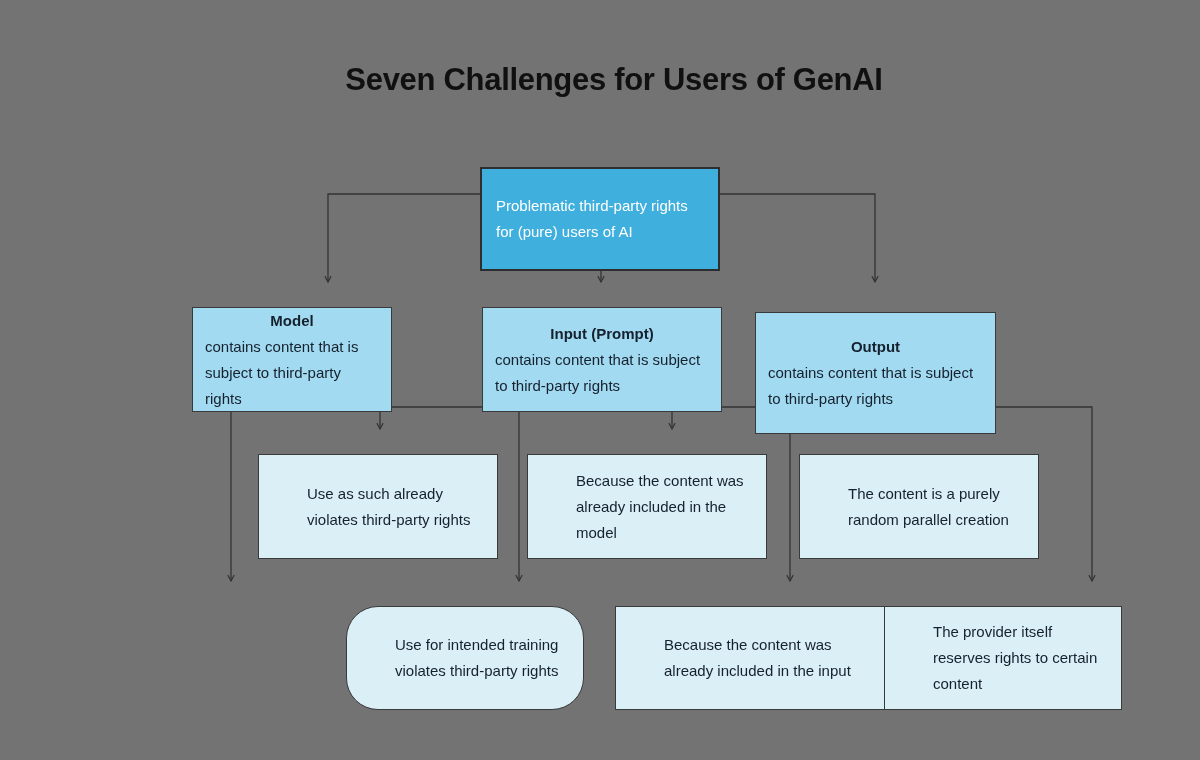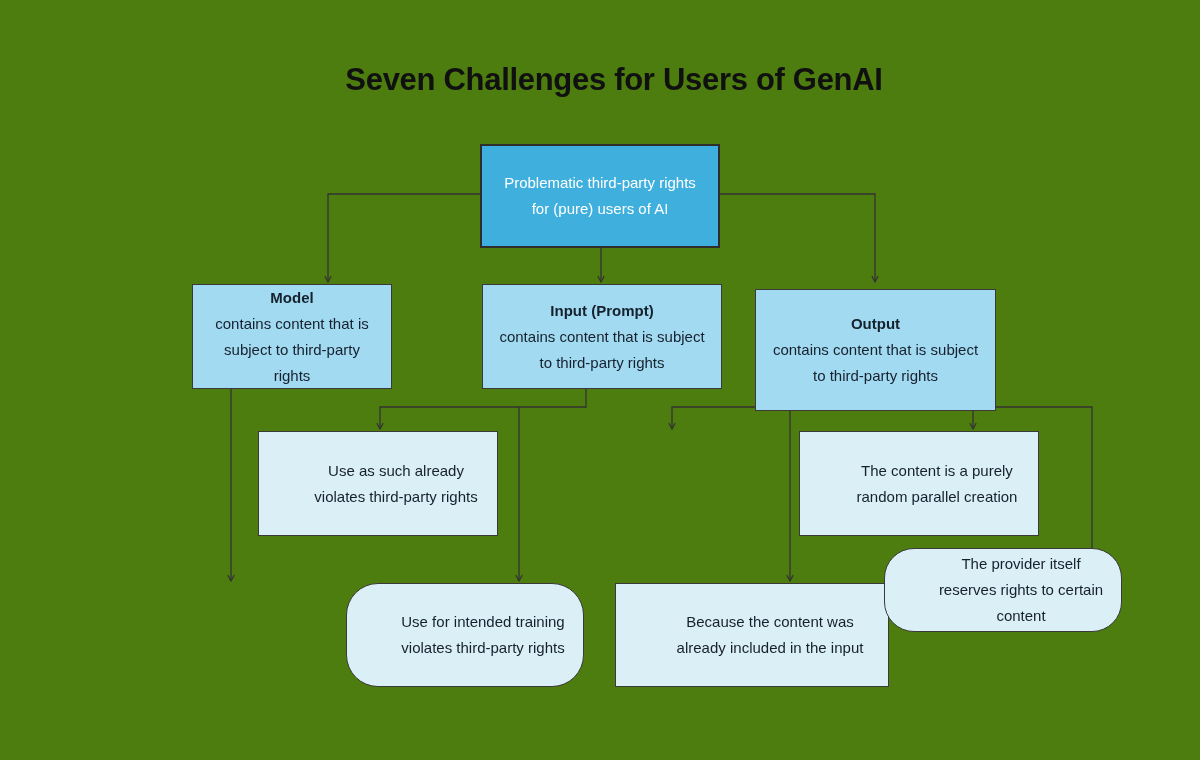--- a/index.html
+++ b/index.html
@@ -1,19 +1,19 @@
 <!DOCTYPE html>
 <html><head>
 <meta charset="utf-8">
 <style>
   html,body{margin:0;padding:0;background:#ffffff;}
   .page{
     position:relative;
     width:1200px;height:760px;
-    background:#4d7c0f;
+    background:#737373;
     font-family:"Liberation Sans", sans-serif;
     overflow:hidden;
   }
   .title{
     position:absolute;
     left:14px;top:62px;width:1200px;
     text-align:center;
     font-size:31px;
     font-weight:700;
     color:#101010;
@@ -23,26 +23,27 @@
     position:absolute;left:0;top:0;width:1200px;height:760px;
     pointer-events:none;
   }
   .node{
     position:absolute;
     box-sizing:border-box;
     display:flex;
     flex-direction:column;
     align-items:center;
     justify-content:center;
-    text-align:center;
+    text-align:left;
     font-size:15px;
     line-height:26px;
     color:#16212e;
     border:1.5px solid #3a3a3a;
     padding:0 12px;
+    margin-top:23px;
   }
   .node.root{
     background:#3fafde;
     color:#ffffff;
     border:2px solid #2e2e2e;
     padding:0 14px;
   }
   .node.branch{ background:#a2daf1; }
   .node.leaf{ background:#dbeff7;padding-left:48px; }
   .node .heading{ font-weight:700; }
@@ -50,21 +51,21 @@
   #n-root{left:480px;top:144px;width:240px;height:104px;}
   #n-model{left:192px;top:284px;width:200px;height:105px;}
   #n-input{left:482px;top:284px;width:240px;height:105px;}
   #n-output{left:755px;top:289px;width:241px;height:122px;}
   #n-use-as-such{left:258px;top:431px;width:240px;height:105px;}
   #n-included-model{left:527px;top:431px;width:240px;height:105px;}
   #n-random-parallel{left:799px;top:431px;width:240px;height:105px;}
   #n-use-of-model{left:77px;top:583px;width:240px;height:104px;}
   #n-intended-training{left:346px;top:583px;width:238px;height:104px;border-radius:32px;}
   #n-included-input{left:615px;top:583px;width:274px;height:104px;}
-  #n-provider-reserves{left:884px;top:548px;width:238px;height:84px;border-radius:30px;}
+  #n-provider-reserves{left:884px;top:583px;width:238px;height:104px;}
 </style>
 </head>
 <body>
 
 <div class="page">
 
   <div class="title">Seven Challenges for Users of GenAI</div>
 
   <svg class="connectors" viewBox="0 0 1200 760" xmlns="http://www.w3.org/2000/svg">
     <defs>
@@ -102,20 +103,23 @@
 
   <div class="node branch" id="n-output">
     <span class="heading">Output</span>
     <span>contains content that is subject to third-party rights</span>
   </div>
 
   <div class="node leaf" id="n-use-as-such">
     <span>Use as such already violates third-party rights</span>
   </div>
 
+  <div class="node leaf" id="n-included-model">
+    <span>Because the content was already included in the model</span>
+  </div>
 
   <div class="node leaf" id="n-random-parallel">
     <span>The content is a purely random parallel creation</span>
   </div>
 
 
   <div class="node leaf" id="n-intended-training">
     <span>Use for intended training violates third-party rights</span>
   </div>
 

